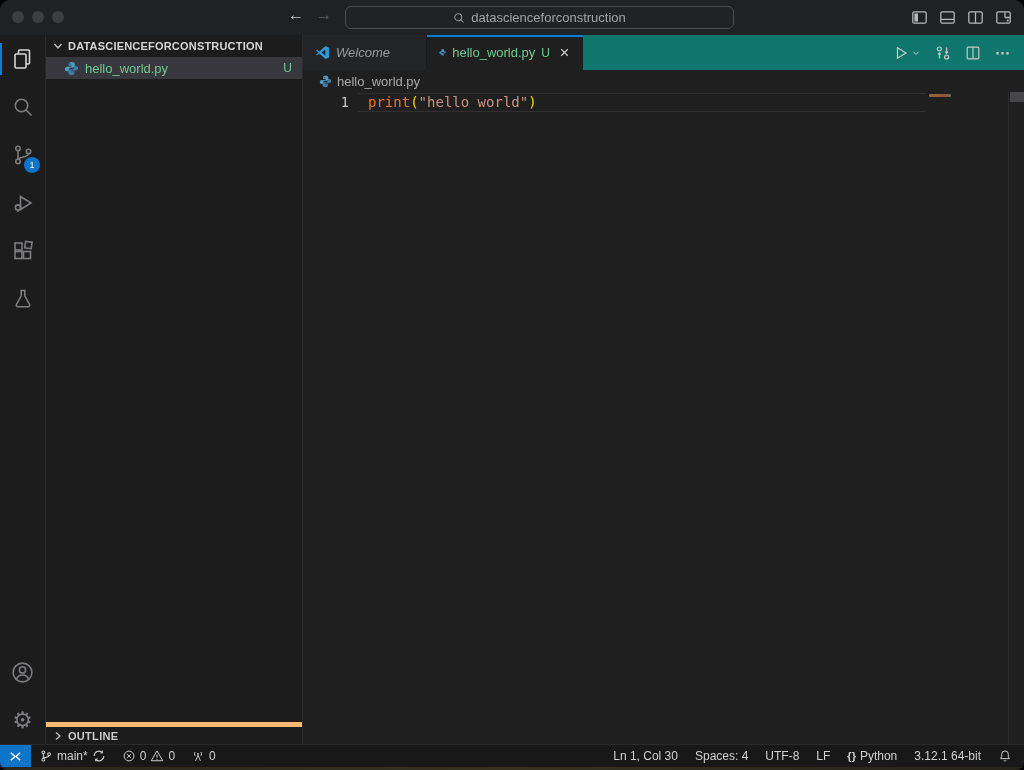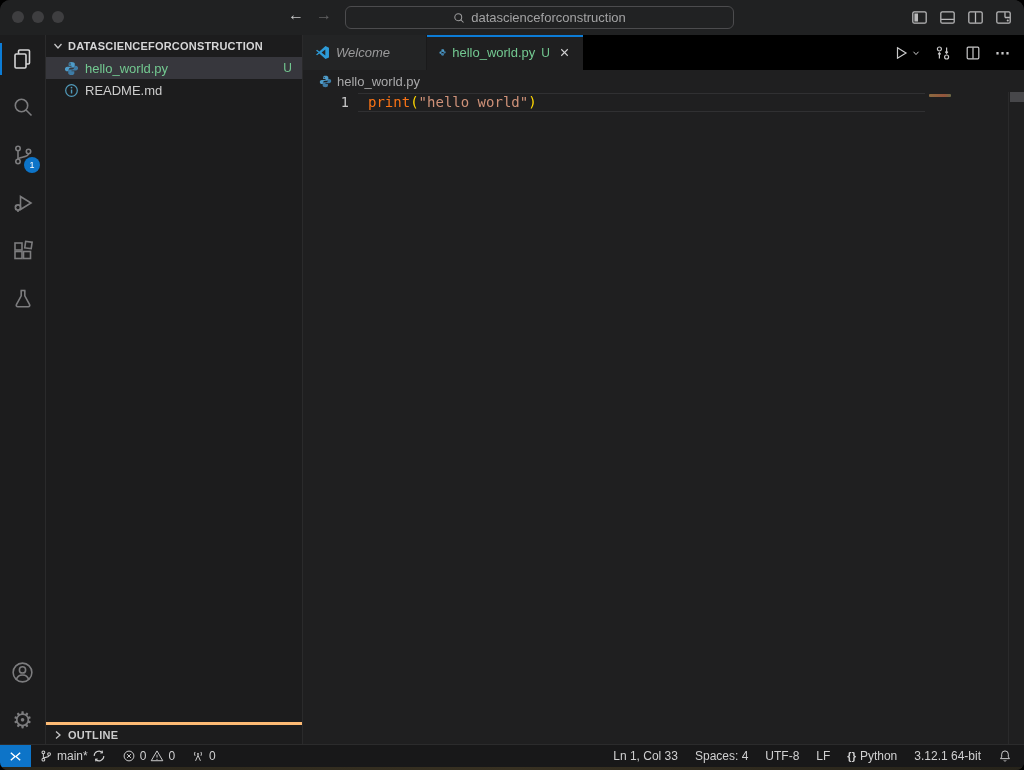--- a/index.html
+++ b/index.html
@@ -43,26 +43,26 @@
   .sb-more { margin-left:auto; color:#bcbcbd; font-size:14px; letter-spacing:2px; font-weight:bold; }
   .folder-row { height:22px; display:flex; align-items:center; padding-left:4px; gap:2px; color:#c5c5c6; }
   .folder-label { font-size:11px; font-weight:bold; color:#d6d6d7; letter-spacing:.2px; }
   .file-row { height:22px; display:flex; align-items:center; padding-left:18px; gap:6px; color:#cccccc; }
   .file-row .fname { font-size:13px; }
   .file-row.selected { background:#37373d; }
   .file-row.selected .fname { color:#73c991; }
   .git-badge { margin-left:auto; margin-right:10px; color:#73c991; font-size:12px; }
   .sb-spacer { flex:1; }
   .sb-section { height:22px; display:flex; align-items:center; padding-left:4px; gap:2px;
-                border-top:3px solid #fdba74; color:#c5c5c6; flex:none; }
+                border-top:5px solid #fdba74; color:#c5c5c6; flex:none; }
   .sb-section .sec-label { font-size:11px; font-weight:bold; color:#cbcbcc; letter-spacing:.3px; }
 
   
   .editorgroup { flex:1; display:flex; flex-direction:column; background:#1f1f20; min-width:0; }
-  .tabstrip { height:35px; background:#000000; display:flex; align-items:stretch; flex:none;text-align:center; }
+  .tabstrip { height:35px; background:#0f766e; display:flex; align-items:stretch; flex:none;text-align:center; }
   .tab { display:flex; align-items:center; padding:0 12px; gap:6px; }
   .tab.inactive { width:124px; background:#232425; border-right:1px solid #1a1a1b; }
   .tab.inactive .tab-label { font-size:13px; font-style:italic; color:#9b9b9c; }
   .tab.active { width:156px; background:#1f1f20; border-top:2px solid #0c7cd6; padding-bottom:2px; }
   .tab.active .tab-label { font-size:13px; color:#73c991; }
   .tab-badge { color:#73c991; font-size:12px; }
   .tab-close { display:flex; align-items:center; color:#d0d0d1; margin-left:2px; }
   .editor-actions { margin-left:auto; display:flex; align-items:center; gap:14px; padding-right:12px; color:#c9c9ca; }
   .run-wrap { display:flex; align-items:center; gap:2px; }
   .dots-glyph { font-size:15px; letter-spacing:2px; font-weight:bold; color:#c9c9ca; }
@@ -208,28 +208,20 @@
         <span class="folder-label">DATASCIENCEFORCONSTRUCTION</span>
       </div>
       <div class="file-row selected">
         <svg width="15" height="15" viewBox="0 0 16 16">
             <path fill="#4e9cc9" d="M8 1C6 1 5 1.8 5 3v2h3v1H3.5C2 6 1 7 1 8.5S2 11 3.5 11H5V9.5C5 8 6 7 7.5 7H10c1 0 1.5-.7 1.5-1.5V3c0-1.2-1.5-2-3.5-2z"></path>
             <path fill="#3e7ca6" d="M8 15c2 0 3-.8 3-2v-2H8v-1h4.5c1.5 0 2.5-1 2.5-2.5S14 5 12.5 5H11v1.5C11 8 10 9 8.5 9H6c-1 0-1.5.7-1.5 1.5V13c0 1.2 1.5 2 3.5 2z"></path>
             <circle fill="#1c1c1d" cx="6.4" cy="3.2" r=".7"></circle>
           </svg>
         <span class="fname">hello_world.py</span>
         <span class="git-badge">U</span>
-      </div>
-      <div class="file-row">
-        <svg width="15" height="15" viewBox="0 0 16 16">
-            <circle cx="8" cy="8" r="6.2" fill="none" stroke="#519aba" stroke-width="1.3"></circle>
-            <rect x="7.3" y="7" width="1.5" height="4.2" fill="#519aba"></rect>
-            <circle cx="8" cy="4.9" r=".95" fill="#519aba"></circle>
-          </svg>
-        <span class="fname">README.md</span>
       </div>
       <div class="sb-spacer"></div>
       <div class="sb-section">
         <svg width="16" height="16" viewBox="0 0 16 16" fill="none" stroke="currentColor" stroke-width="1.3">
             <polyline points="6,4.5 10,8 6,11.5"></polyline>
           </svg>
         <span class="sec-label">OUTLINE</span>
       </div>
     </div>
 
@@ -346,21 +338,21 @@
             <circle cx="8" cy="5.6" r="1.1" fill="currentColor" stroke="none"></circle>
             <path d="M5.2 13.5 8 7.2l2.8 6.3"></path>
             <path d="M4.6 3.4a4.6 4.6 0 0 0 0 4.4M11.4 3.4a4.6 4.6 0 0 1 0 4.4"></path>
             <path d="M2.8 2a7 7 0 0 0 0 7.2M13.2 2a7 7 0 0 1 0 7.2" opacity="0"></path>
           </svg>
         <span>0</span>
       </span>
     </div>
     <div class="sb-right">
       <span class="sb-item">
-          <span>Ln 1, Col 33</span>
+          <span>Ln 1, Col 30</span>
         </span>
       <span class="sb-item">
           <span>Spaces: 4</span>
         </span>
       <span class="sb-item">
           <span>UTF-8</span>
         </span>
       <span class="sb-item">
           <span>LF</span>
         </span>

